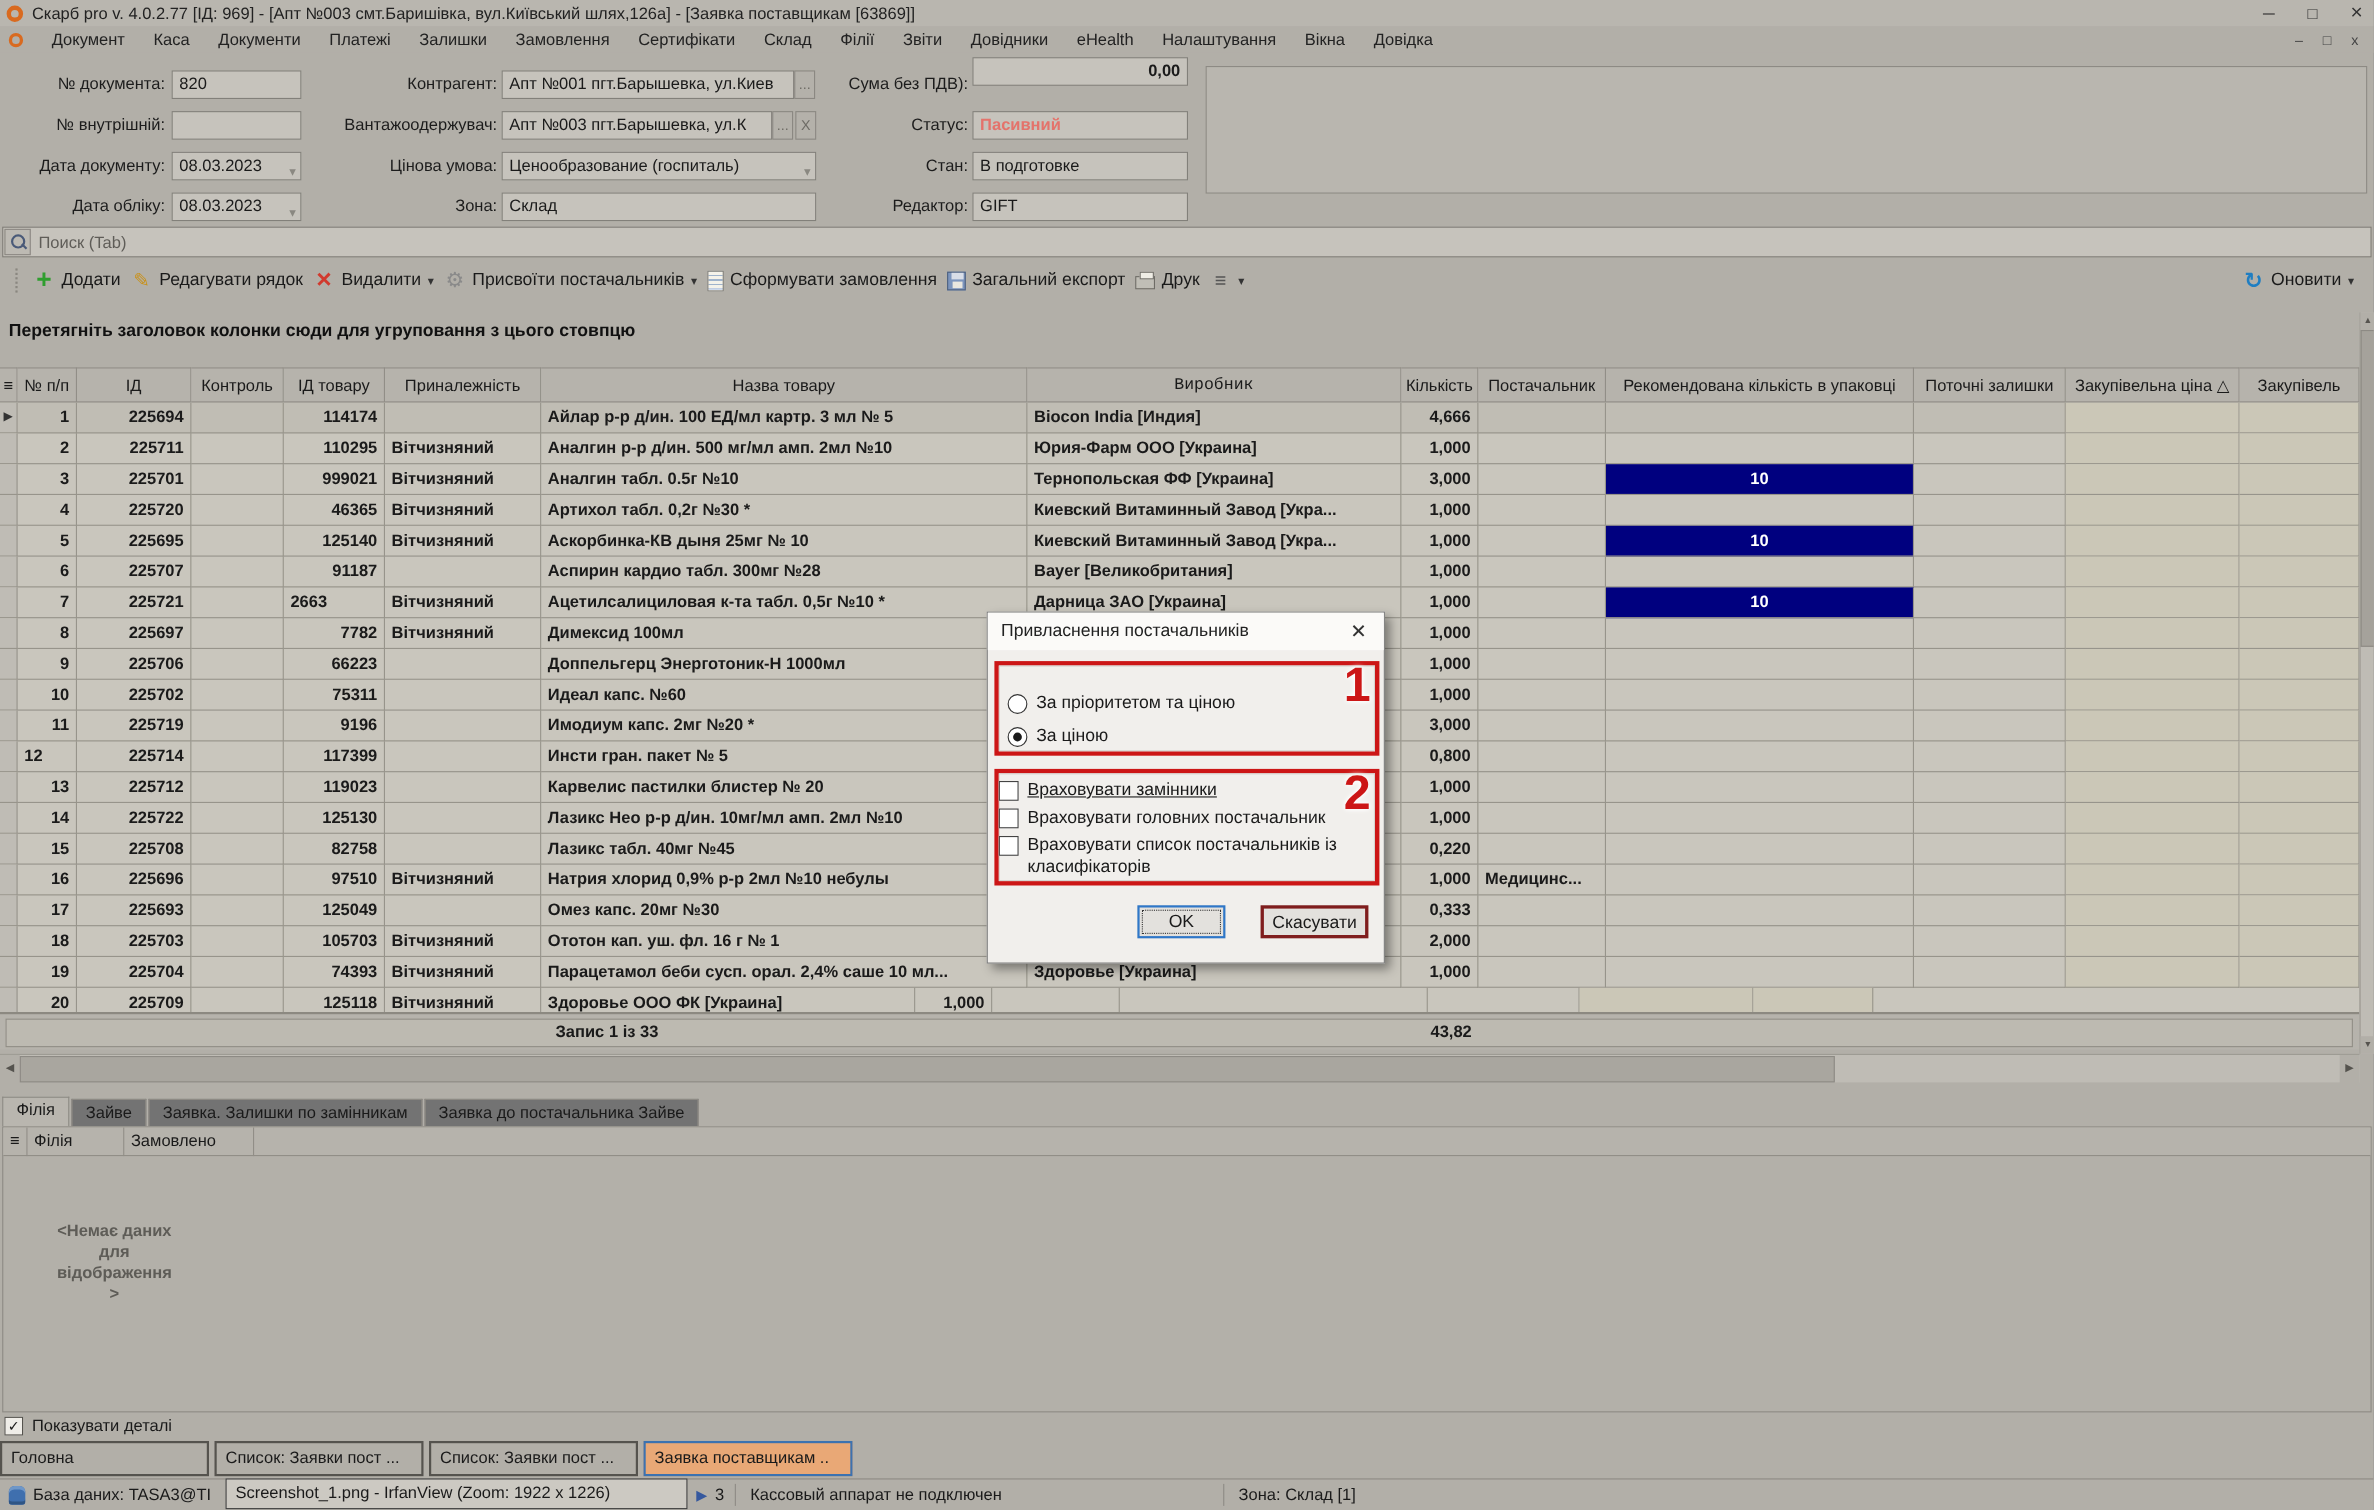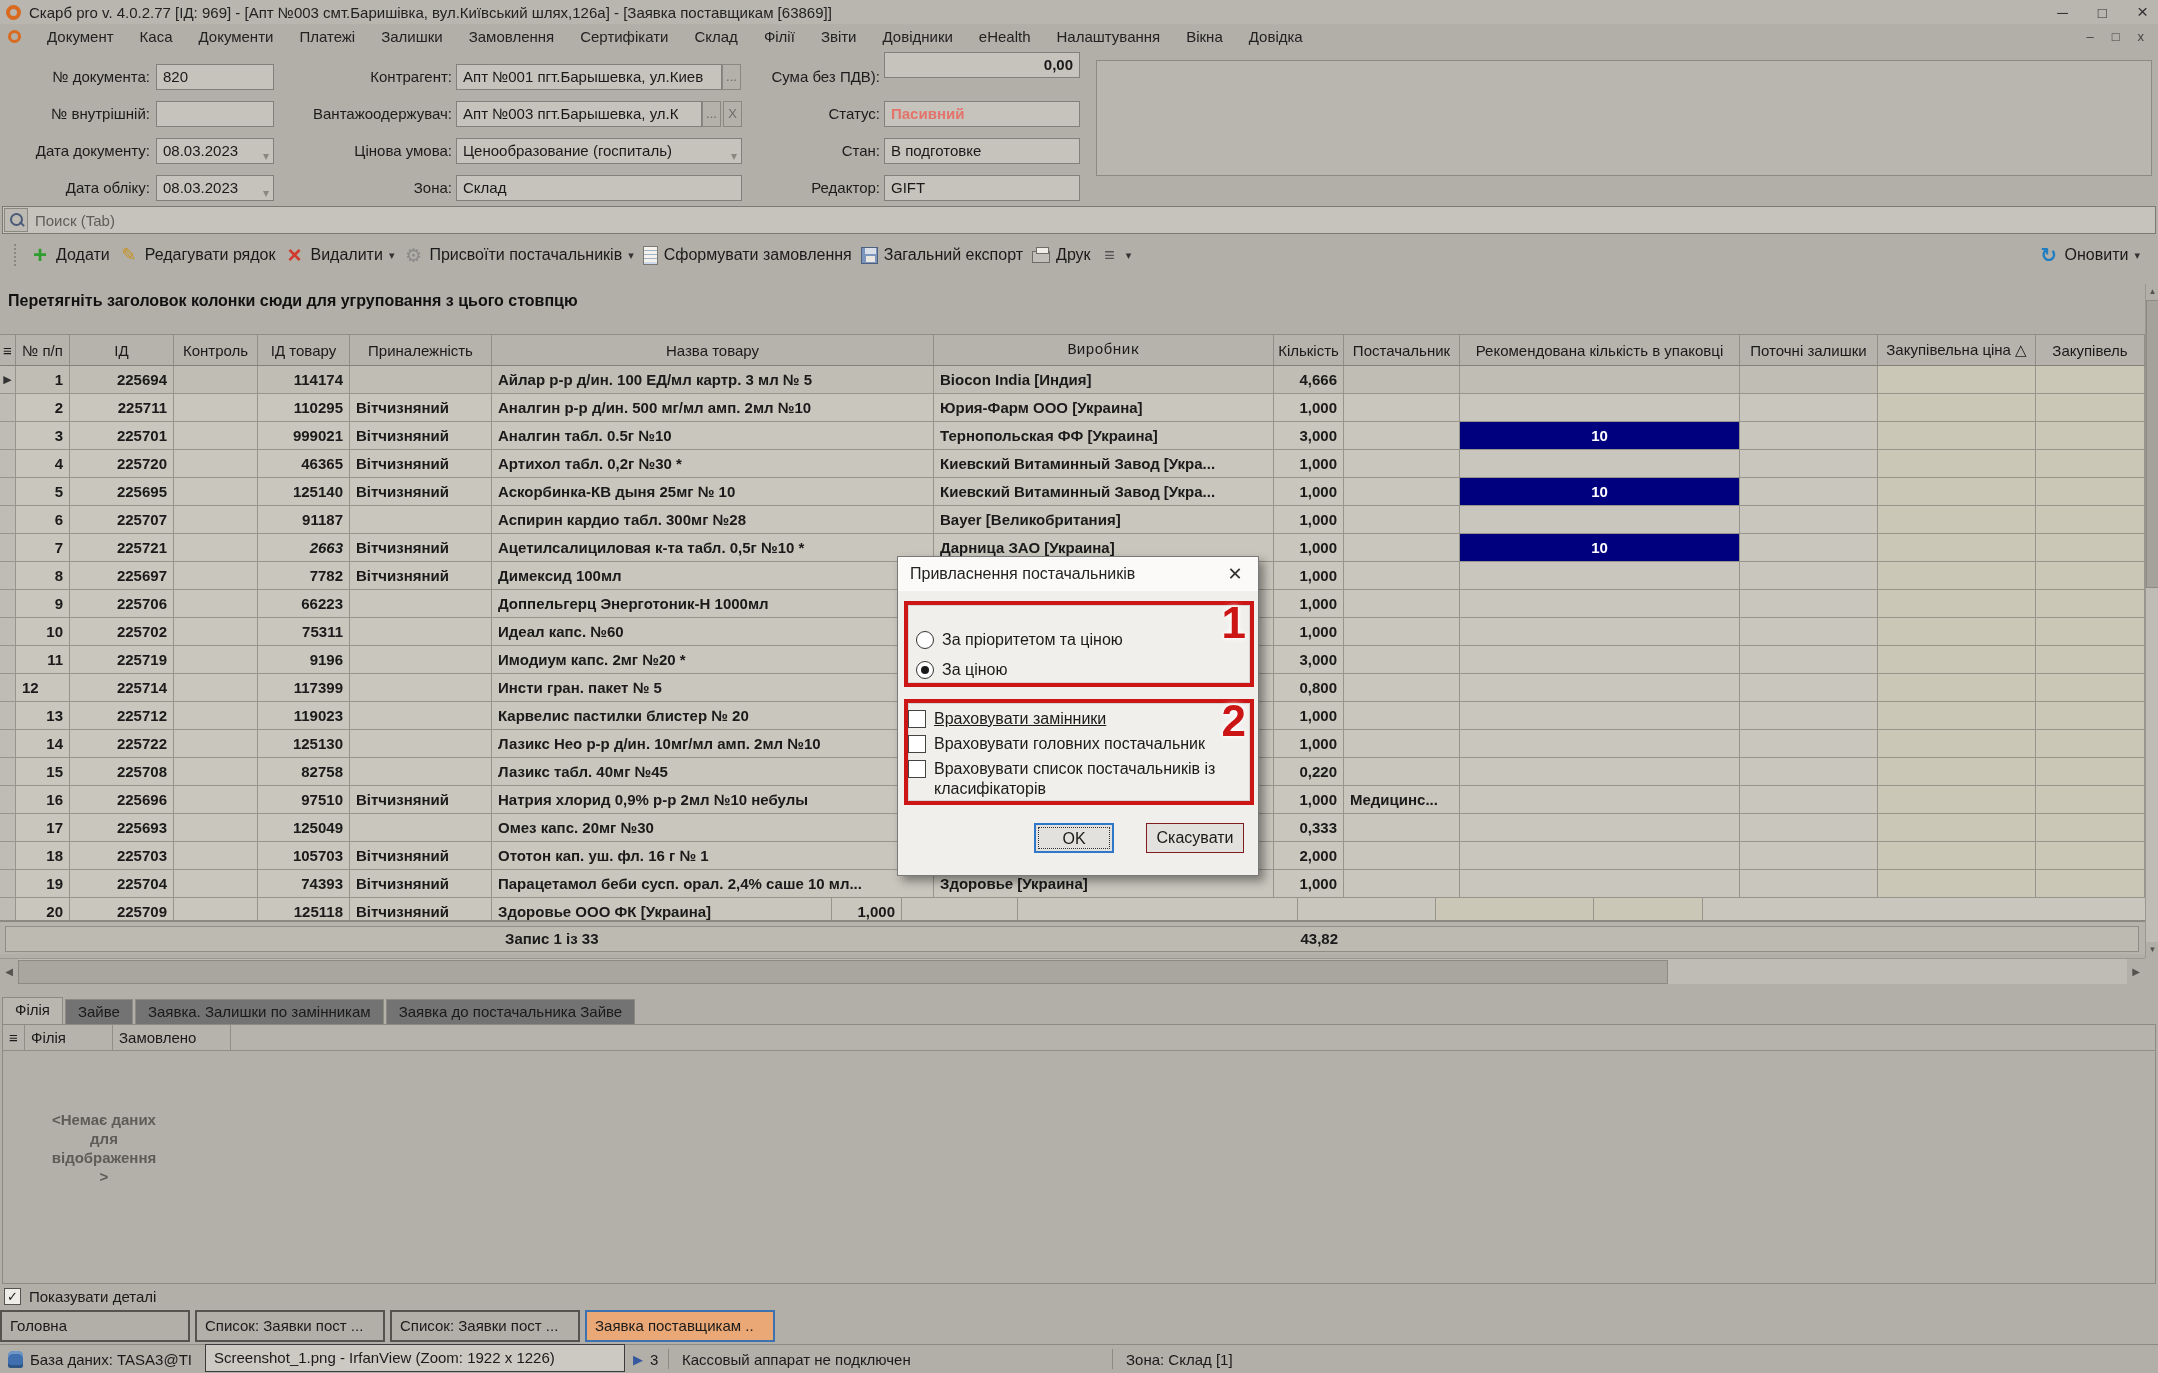--- a/index.html
+++ b/index.html
@@ -102,21 +102,21 @@
   .dlg-title { position:absolute; left:0; top:0; width:100%; height:34px; background:#fbfaf8; line-height:34px; padding-left:12px; font-size:16px; color:#222; }
   .dlg-close { position:absolute; right:10px; top:4px; width:26px; height:26px; text-align:center; line-height:26px; font-size:18px; color:#333; }
   .redbox { position:absolute; left:6px; width:350px; border:4px solid #cc1616; background:#f1efec; }
   .redbox .inner { position:absolute; inset:0; border:1px solid #d6d4d0; }
   .badge { position:absolute; right:4px; top:-4px; font-size:44px; font-weight:bold; color:#cc1616; text-shadow:0 0 4px #fff, 0 0 6px #fff; line-height:44px; }
   .radio-row { position:absolute; left:18px; display:flex; align-items:center; gap:8px; font-size:16px; }
   .radio { width:18px; height:18px; border:1px solid #333; border-radius:50%; background:#fff; position:relative; flex:none; }
   .radio.checked::after { content:""; position:absolute; left:4px; top:4px; width:8px; height:8px; background:#1a1a1a; border-radius:50%; }
   .check-row { position:absolute; left:10px; display:flex; align-items:flex-start; gap:8px; font-size:16px; width:330px; line-height:20px; }
   .cbox { width:18px; height:18px; border:1px solid #444; background:#fff; flex:none; margin-top:1px; }
-  .dlg-btn { position:absolute; height:30px; background:#e3e1dd; border:1px solid #7f1d1d; text-align:center; line-height:28px; font-size:16px; }
+  .dlg-btn { position:absolute; height:30px; background:#e3e1dd; border:3px solid #7f1d1d; text-align:center; line-height:28px; font-size:16px; }
   .dlg-btn.ok { border:2px solid #2f77c8; outline:1px dotted #333; outline-offset:-5px; }
 </style>
 </head>
 <body>
 
 <div id="app">
 
   <div class="titlebar">
     <span class="logo"></span>
     <span class="title">Скарб pro v. 4.0.2.77 [ІД: 969] - [Апт №003 смт.Баришівка, вул.Київський шлях,126а] - [Заявка поставщикам [63869]]</span>
@@ -346,21 +346,21 @@
         <div class="cell col-rec_qty" style="width: 280px; text-align: center;"></div>
         <div class="cell col-stock" style="width: 138px; text-align: left;"></div>
         <div class="cell col-price" style="width: 158px; text-align: left;"></div>
         <div class="cell col-price2" style="width: 109px; text-align: left;"></div>
       </div>
       <div class="grid-row">
         <div class="cell col-sel" style="width: 16px; text-align: center;"></div>
         <div class="cell col-num" style="width: 54px; text-align: right;">7</div>
         <div class="cell col-id" style="width: 104px; text-align: right;">225721</div>
         <div class="cell col-control" style="width: 84px; text-align: left;"></div>
-        <div class="cell col-prod_id" style="width: 92px; text-align: right; font-style: italic;">2663</div>
+        <div class="cell col-prod_id" style="width: 92px; text-align: left;">2663</div>
         <div class="cell col-origin" style="width: 142px; text-align: left;">Вітчизняний</div>
         <div class="cell col-name" style="width: 442px; text-align: left;">Ацетилсалициловая к-та табл. 0,5г №10 *</div>
         <div class="cell col-manufacturer" style="width: 340px; text-align: left;">Дарница ЗАО [Украина]</div>
         <div class="cell col-qty" style="width: 70px; text-align: right;">1,000</div>
         <div class="cell col-supplier" style="width: 116px; text-align: left;"></div>
         <div class="cell col-rec_qty navy" style="width: 280px; text-align: center;">10</div>
         <div class="cell col-stock" style="width: 138px; text-align: left;"></div>
         <div class="cell col-price" style="width: 158px; text-align: left;"></div>
         <div class="cell col-price2" style="width: 109px; text-align: left;"></div>
       </div>

